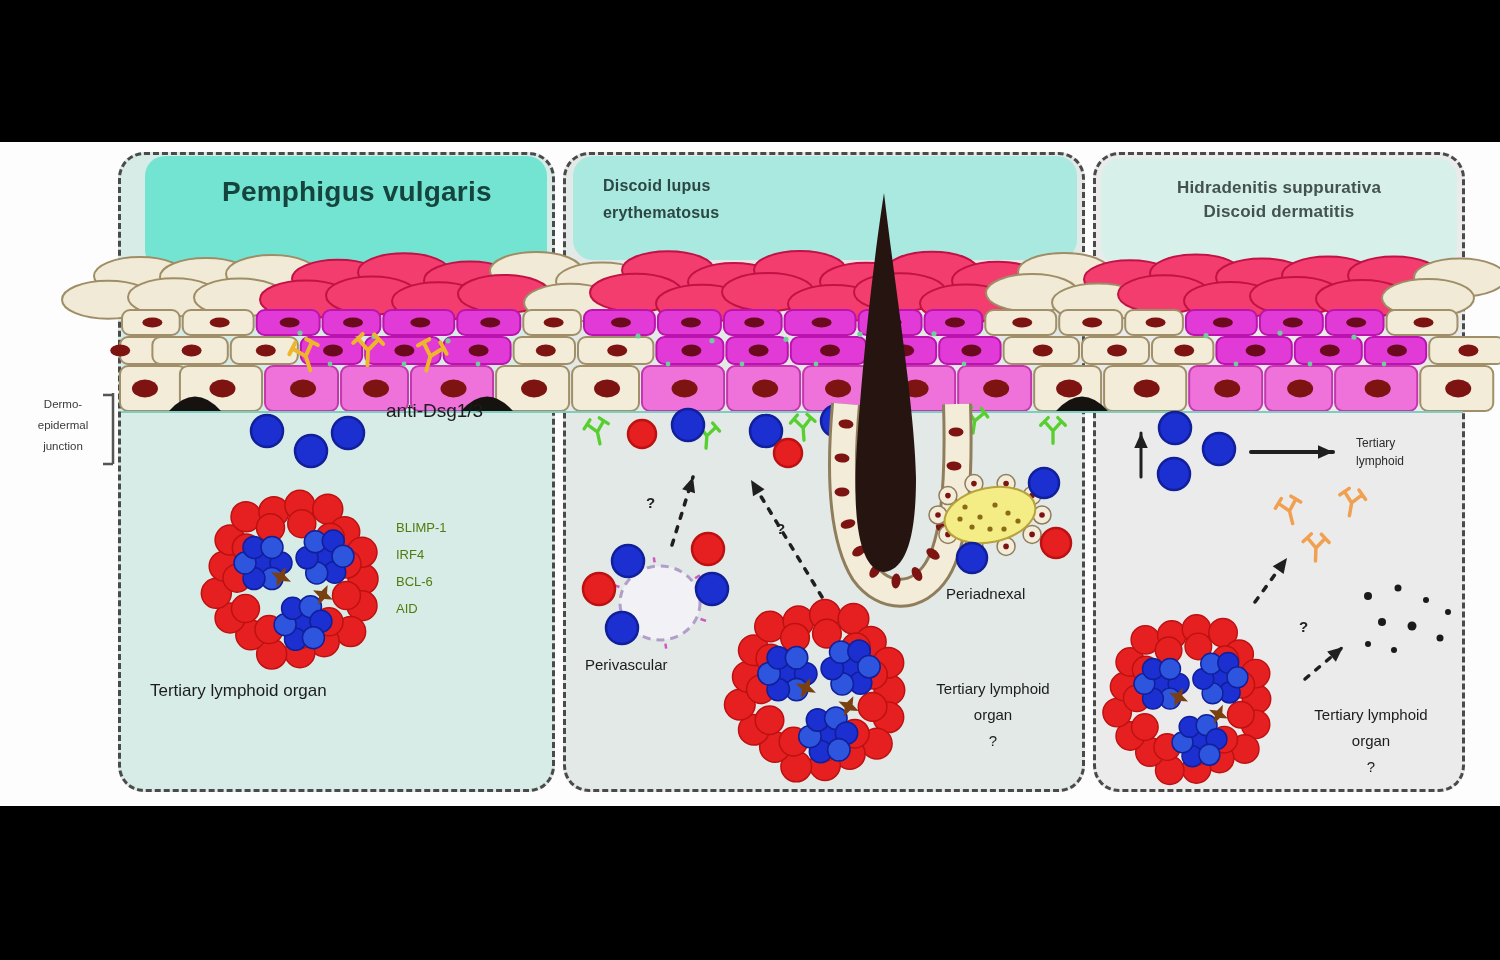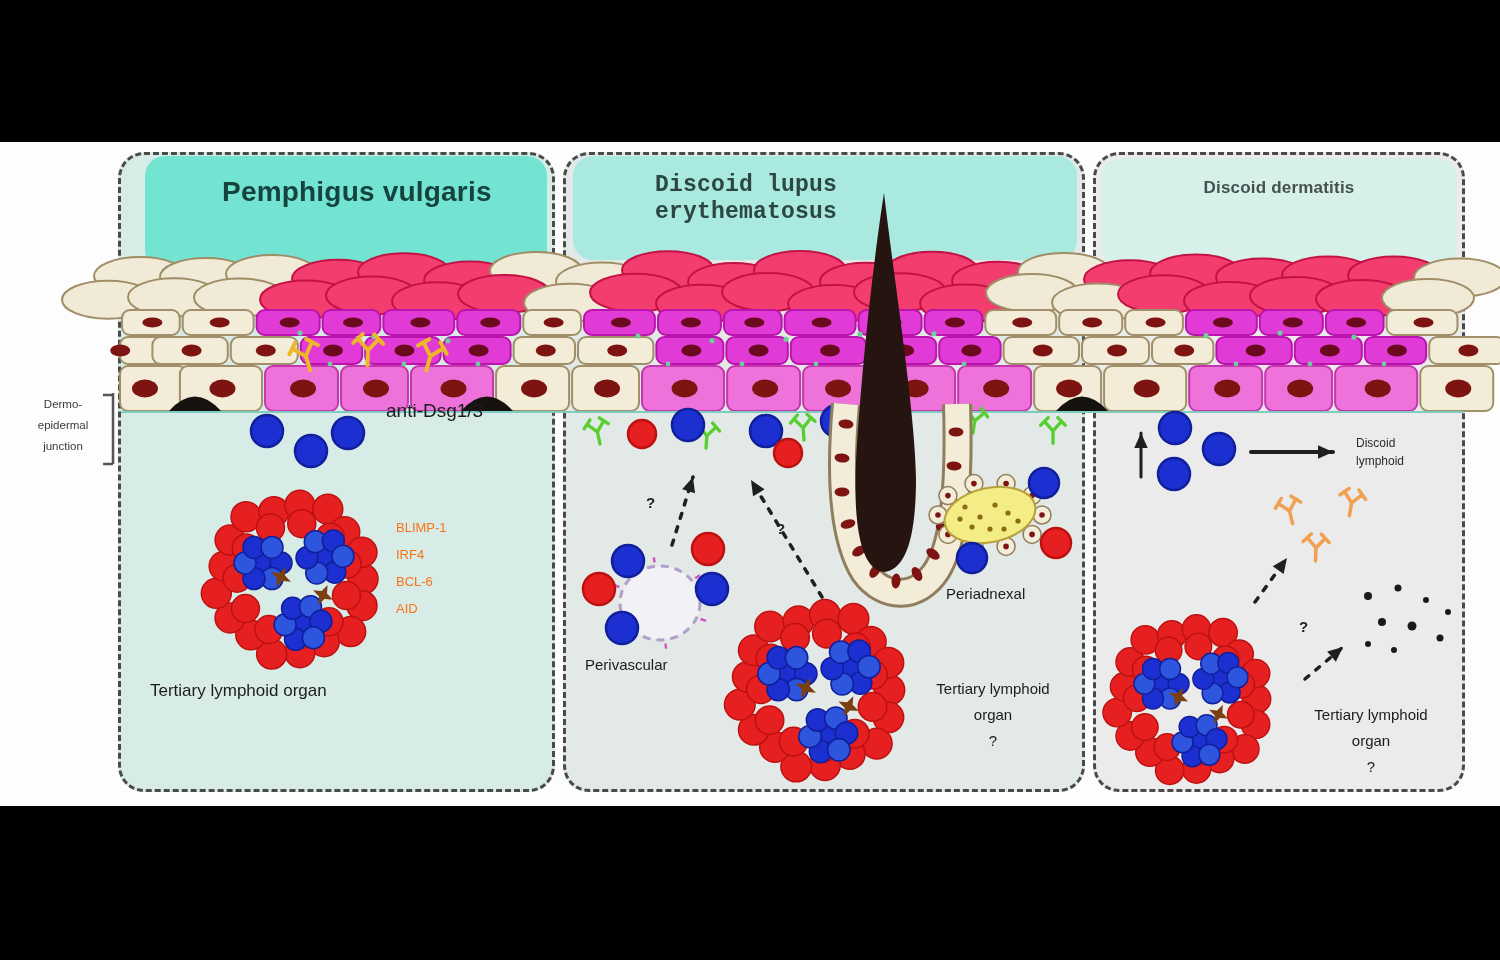--- a/index.html
+++ b/index.html
@@ -9,28 +9,28 @@
   .panel{position:absolute;border:3px dashed #4a4a4a;border-radius:26px;box-sizing:border-box;z-index:1;}
   #panel1{left:118px;top:152px;width:437px;height:640px;}
   #panel2{left:563px;top:152px;width:522px;height:640px;}
   #panel3{left:1093px;top:152px;width:372px;height:640px;}
   .header{position:absolute;border-radius:20px;}
   #panel1 .header{left:24px;right:5px;top:1px;height:114px;}
   #panel2 .header{left:7px;right:5px;top:1px;height:104px;}
   #panel3 .header{left:5px;right:5px;top:3px;height:108px;}
   .title{position:absolute;z-index:8;font-weight:600;letter-spacing:.2px;}
   #t1{left:196px;top:176px;font-size:28px;color:#14443d;margin-left:26px;}
-  #t2{left:655px;top:172px;font-size:23px;color:#2c4742;line-height:27px;font-family:Liberation Mono, monospace;}
+  #t2{left:603px;top:172px;font-size:16px;color:#2c4742;line-height:27px;}
   #t3{left:1100px;top:176px;width:358px;text-align:center;font-size:17px;color:#44524f;line-height:24px;font-weight:600;}
   #art{position:absolute;left:0;top:0;z-index:5;pointer-events:none;}
   .lbl{position:absolute;z-index:8;color:#1c1c1c;white-space:nowrap;}
   .lines span{display:block;}
   #side-label{left:24px;top:394px;width:78px;text-align:center;font-size:11.5px;line-height:21px;color:#3a3a3a;}
   #anti-dsg{left:386px;top:400px;font-size:19px;text-align:center;}
-  #markers{left:396px;top:514px;font-size:13px;line-height:27px;color:#f97316;}
+  #markers{left:396px;top:514px;font-size:13px;line-height:27px;color:#4d7c0f;}
   #tlo1-cap{left:150px;top:681px;width:310px;text-align:left;font-size:17px;}
   #perivascular{left:585px;top:656px;font-size:15px;}
   #periadnexal{left:946px;top:585px;font-size:15px;}
   #tlo2-cap{left:893px;top:676px;width:200px;text-align:center;font-size:15px;line-height:26px;}
   #severity{left:1356px;top:434px;font-size:12px;line-height:18px;color:#2b2b2b;}
   #tlo3-cap{left:1277px;top:702px;width:188px;text-align:center;font-size:15px;line-height:26px;}
   .qmark{position:absolute;z-index:8;font-size:15px;font-weight:600;color:#222;}
   #q1{left:646px;top:494px;} #q2{left:776px;top:520px;} #q3{left:1299px;top:618px;}
 </style>
 </head>
@@ -49,20 +49,21 @@
 </div>
 
 <div id="t1" class="title">
   <span>Pemphigus vulgaris</span>
 </div>
 <div id="t2" class="title lines">
   <span>Discoid lupus</span>
   <span>erythematosus</span>
 </div>
 <div id="t3" class="title lines">
+  <span>Hidradenitis suppurativa</span>
   <span>Discoid dermatitis</span>
 </div>
 
 <svg id="art" width="1500" height="960" viewBox="0 0 1500 960">
     <g>
       <ellipse cx="140" cy="276.1008834029061" rx="46" ry="19" fill="#f1ead6" stroke="#9f8d66" stroke-width="2"></ellipse>
       <ellipse cx="206" cy="276.92496430900337" rx="46" ry="19" fill="#f1ead6" stroke="#9f8d66" stroke-width="2"></ellipse>
       <ellipse cx="272" cy="274.07635590468396" rx="46" ry="19" fill="#f1ead6" stroke="#9f8d66" stroke-width="2"></ellipse>
       <ellipse cx="338" cy="278.8658228694841" rx="46" ry="19" fill="#f23d6e" stroke="#c21245" stroke-width="2"></ellipse>
       <ellipse cx="404" cy="272.2761729150135" rx="46" ry="19" fill="#f23d6e" stroke="#c21245" stroke-width="2"></ellipse>
@@ -580,21 +581,21 @@
 </div>
 <div id="tlo1-cap" class="lbl">Tertiary lymphoid organ</div>
 <div id="perivascular" class="lbl">Perivascular</div>
 <div id="periadnexal" class="lbl">Periadnexal</div>
 <div id="tlo2-cap" class="lbl lines">
   <span>Tertiary lymphoid</span>
   <span>organ</span>
   <span>?</span>
 </div>
 <div id="severity" class="lbl lines">
-  <span>Discoid</span>
+  <span>Tertiary</span>
   <span>lymphoid</span>
 </div>
 <div id="tlo3-cap" class="lbl lines">
   <span>Tertiary lymphoid</span>
   <span>organ</span>
   <span>?</span>
 </div>
 <span id="q1" class="qmark">?</span>
 <span id="q2" class="qmark">?</span>
 <span id="q3" class="qmark">?</span>

